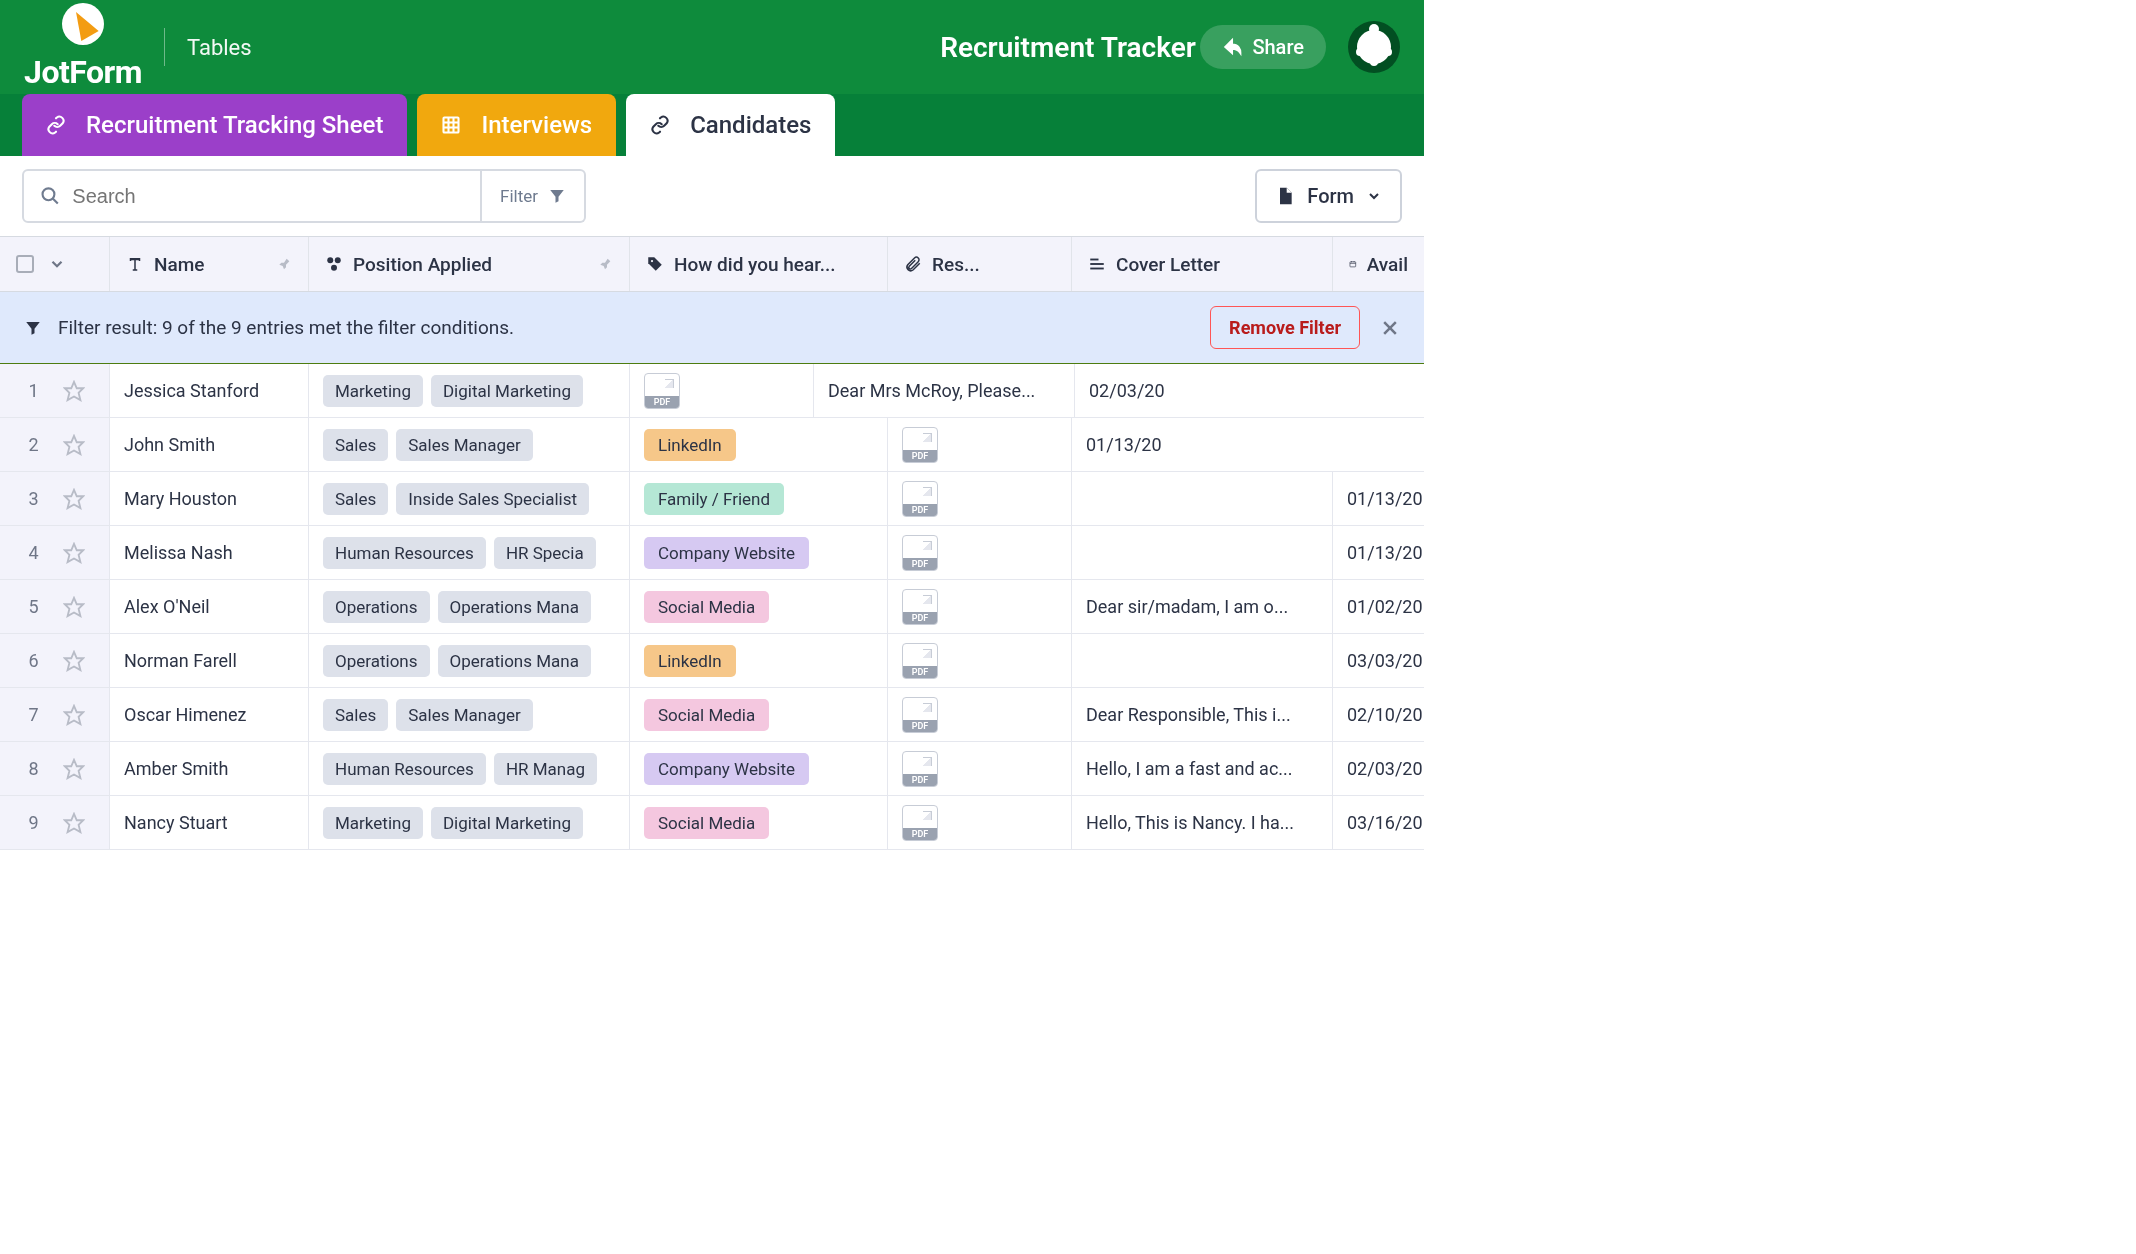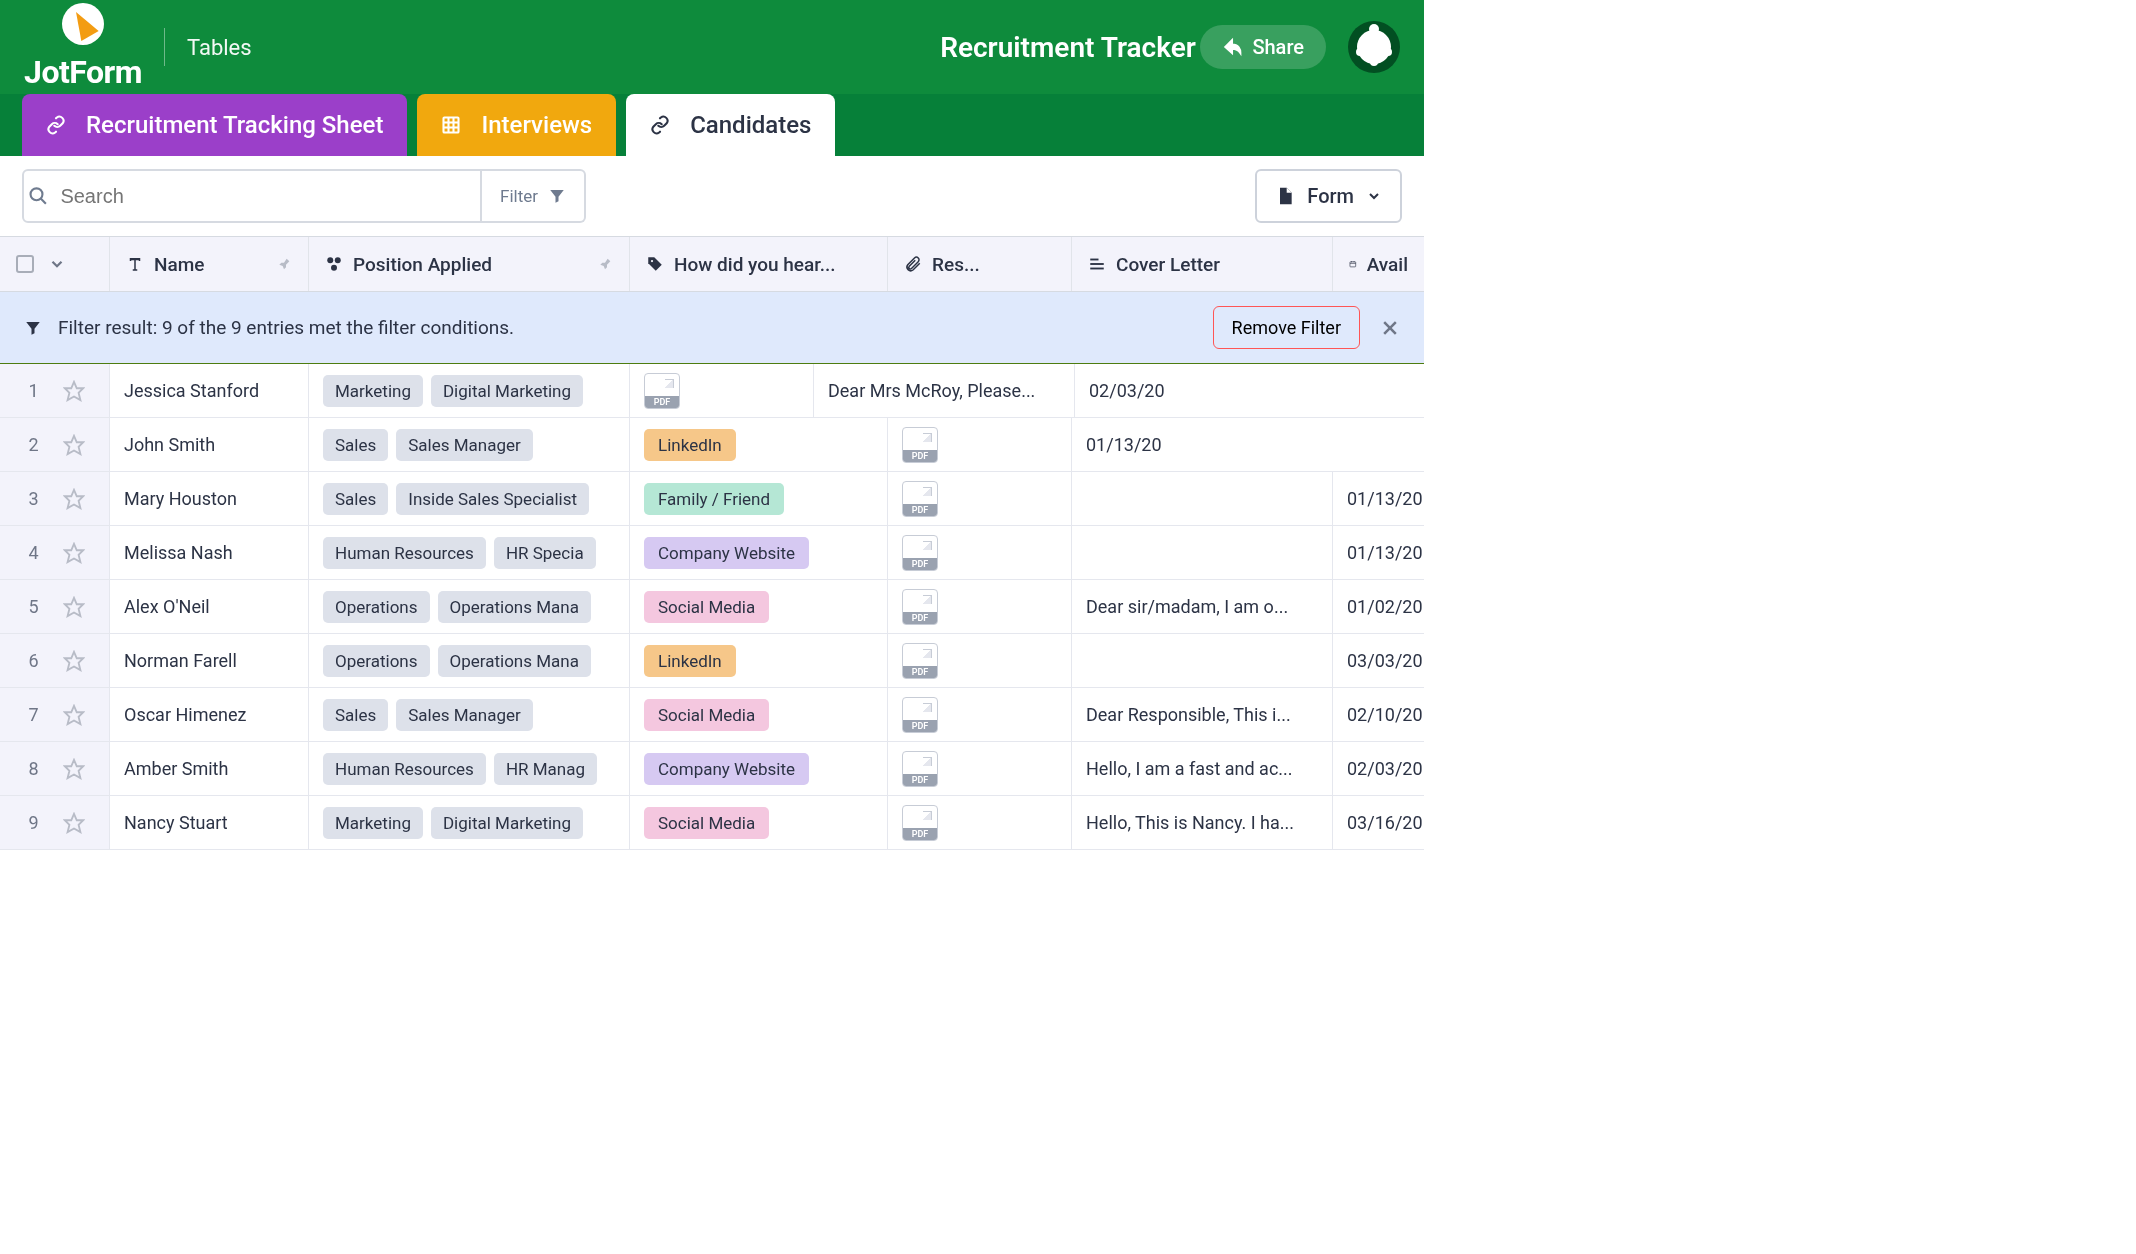--- a/index.html
+++ b/index.html
@@ -24,42 +24,42 @@
 
 .tabsbar { background: #068039; height: 62px; display: flex; align-items: stretch; padding-left: 22px; gap: 10px; }
 .tab { display: flex; align-items: center; gap: 20px; padding: 0 24px; color: #fff; font-size: 24px; font-weight: 500; border-radius: 8px 8px 0 0; }
 .tab.purple { background: #9b3fc9; }
 .tab.orange { background: #f1a80e; }
 .tab.white { background: #fff; color: #2c3345; }
 
 
 .toolbar { height: 80px; display: flex; align-items: center; padding: 0 22px; gap: 0; }
 .searchwrap { display: flex; }
-.search { border: 2px solid #d6dae1; border-radius: 6px 0 0 6px; height: 54px; width: 460px; display:flex; align-items:center; padding: 0 4px; gap:12px; }
+.search { border: 2px solid #d6dae1; border-radius: 6px 0 0 6px; height: 54px; width: 460px; display:flex; align-items:center; padding: 0 16px; gap:12px; }
 .search input { border: none; outline: none; font-size: 20px; color: #6f7b8f; width: 100%; }
 .filter-btn { border: 2px solid #d6dae1; border-left: none; border-radius: 0 6px 6px 0; height: 54px; padding: 0 18px; display:flex; align-items:center; gap:10px; color:#6f7b8f; font-size:17px; }
 .form-btn { margin-left: auto; border: 2px solid #cdd2db; border-radius: 6px; height: 54px; padding: 0 18px; display:flex; align-items:center; gap:12px; font-size:20px; font-weight:500; color:#2c3345; }
 
 
 .colhead { height: 56px; display:flex; border-top: 1px solid #d6dae1; border-bottom: 1px solid #d6dae1; background: #f3f3fb; }
 .ch-cell { display:flex; align-items:center; padding: 0 16px; border-right: 1px solid #e1e4ea; color:#2c3345; font-size:19px; font-weight:500; gap:10px; position:relative; }
 .ch-checkbox { width: 110px; gap: 14px; }
 .checkbox { width:18px; height:18px; border:2px solid #a8adb8; border-radius:3px; }
 .ch-name { width: 199px; }
 .ch-pos { width: 321px; }
 .ch-hear { width: 258px; }
 .ch-res { width: 184px; }
 .ch-cover { width: 261px; }
 .ch-avail { width: 91px; border-right: none; }
 .pin-icon { margin-left: auto; color: #b8bcc7; }
 
 
 .banner { height: 72px; background: #dfe9fc; display:flex; align-items:center; padding: 0 24px; font-size:19px; color:#2c3345; border-bottom:1px solid #4d7c0f; }
 .banner .right { margin-left:auto; display:flex; align-items:center; gap:20px; }
-.remove-filter { border: 1.5px solid #f55; color:#000000; padding: 10px 18px; border-radius:6px; font-size:18px; font-weight:400; }
+.remove-filter { border: 1.5px solid #f55; color:#b91c1c; padding: 10px 18px; border-radius:6px; font-size:18px; font-weight:700; }
 
 
 .rows { }
 .row { height: 54px; display:flex; border-bottom: 1px solid #e5e7ee; }
 .c { display:flex; align-items:center; padding:0 14px; border-right:1px solid #e5e7ee; font-size:18px; overflow:hidden; white-space:nowrap; }
 .c-idx { width: 110px; background:#f3f3fb; gap:20px; color:#6f7687; justify-content:center; }
 .c-idx .num { width: 18px; text-align:center; }
 .c-name { width: 199px; }
 .c-pos { width: 321px; gap:8px; flex-wrap:nowrap; }
 .c-hear { width: 258px; }

